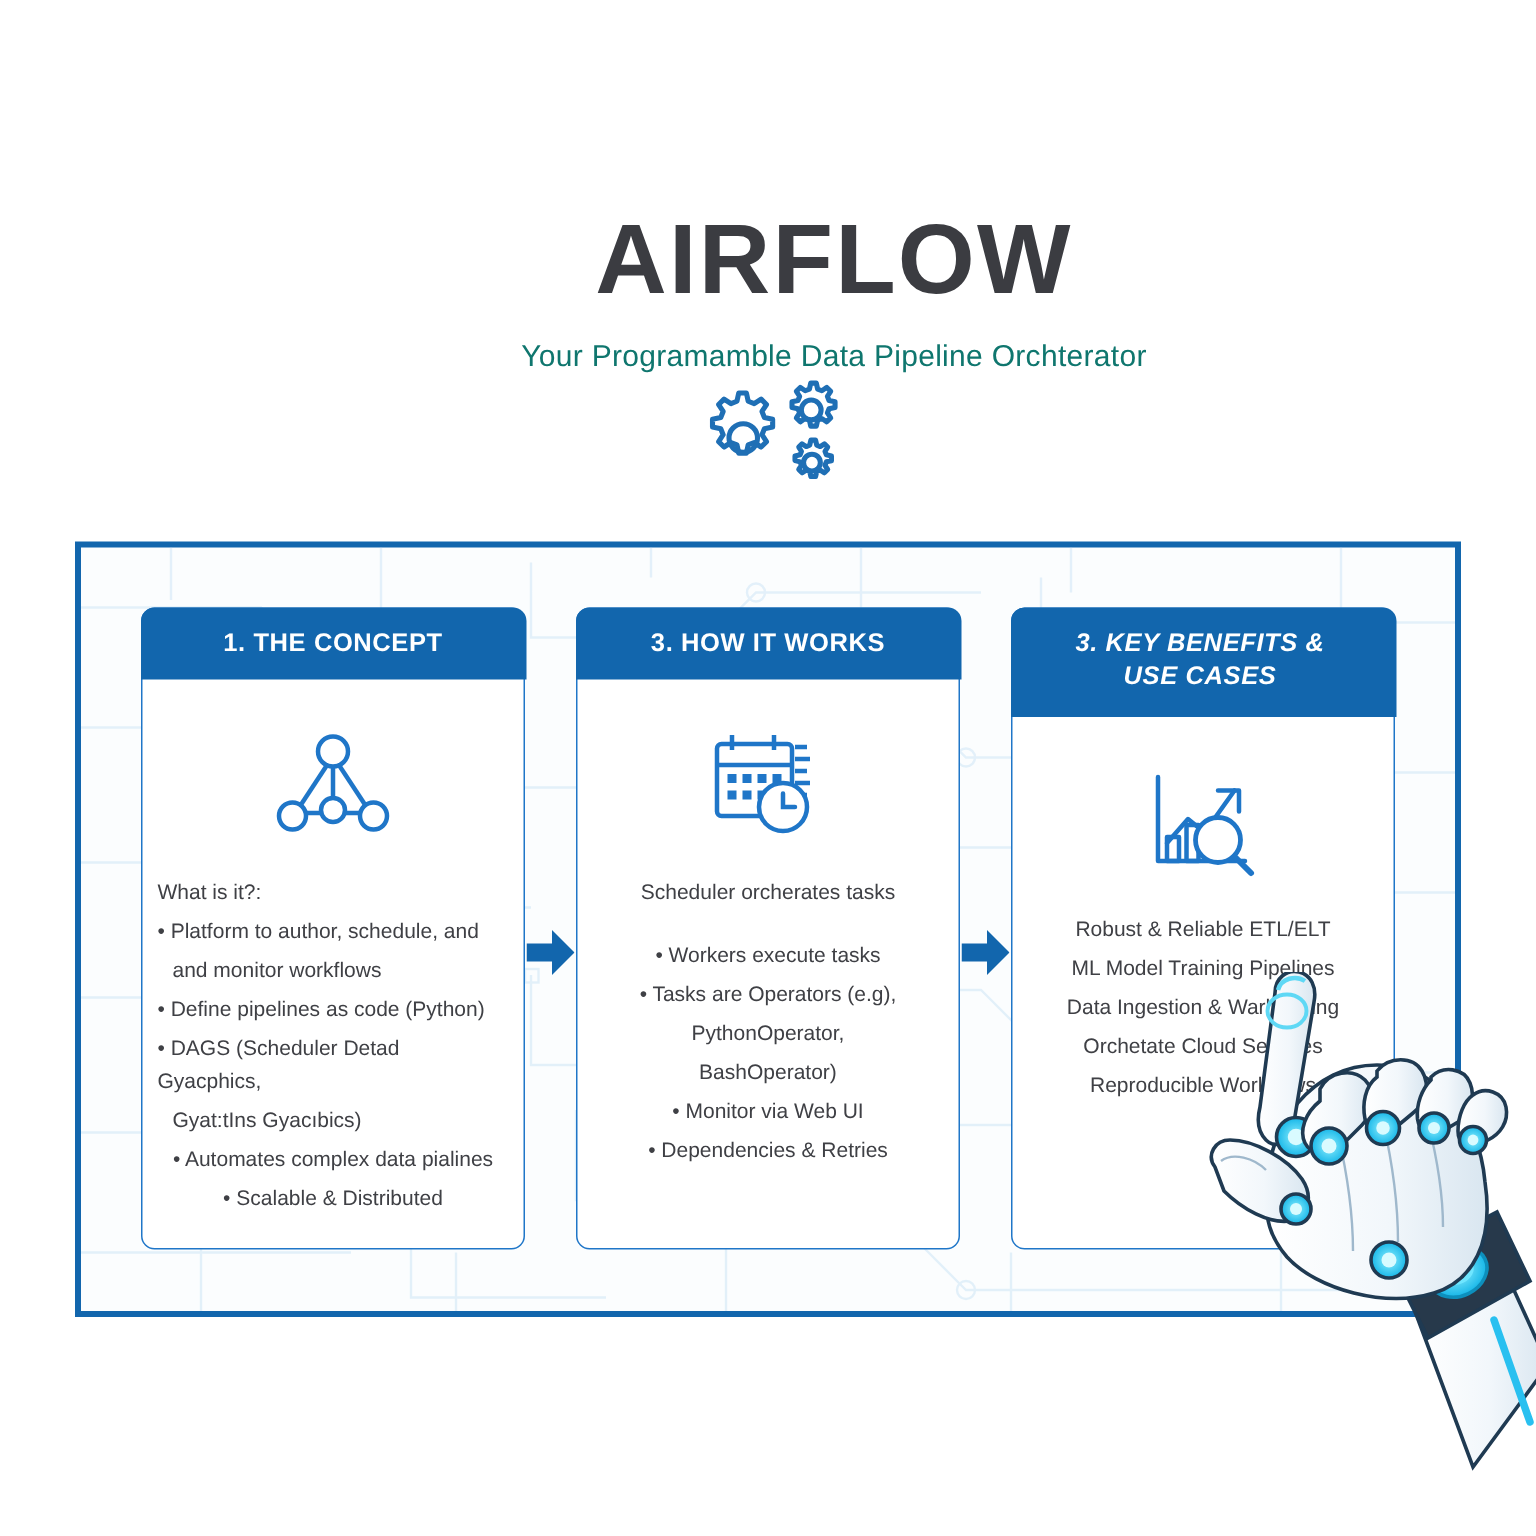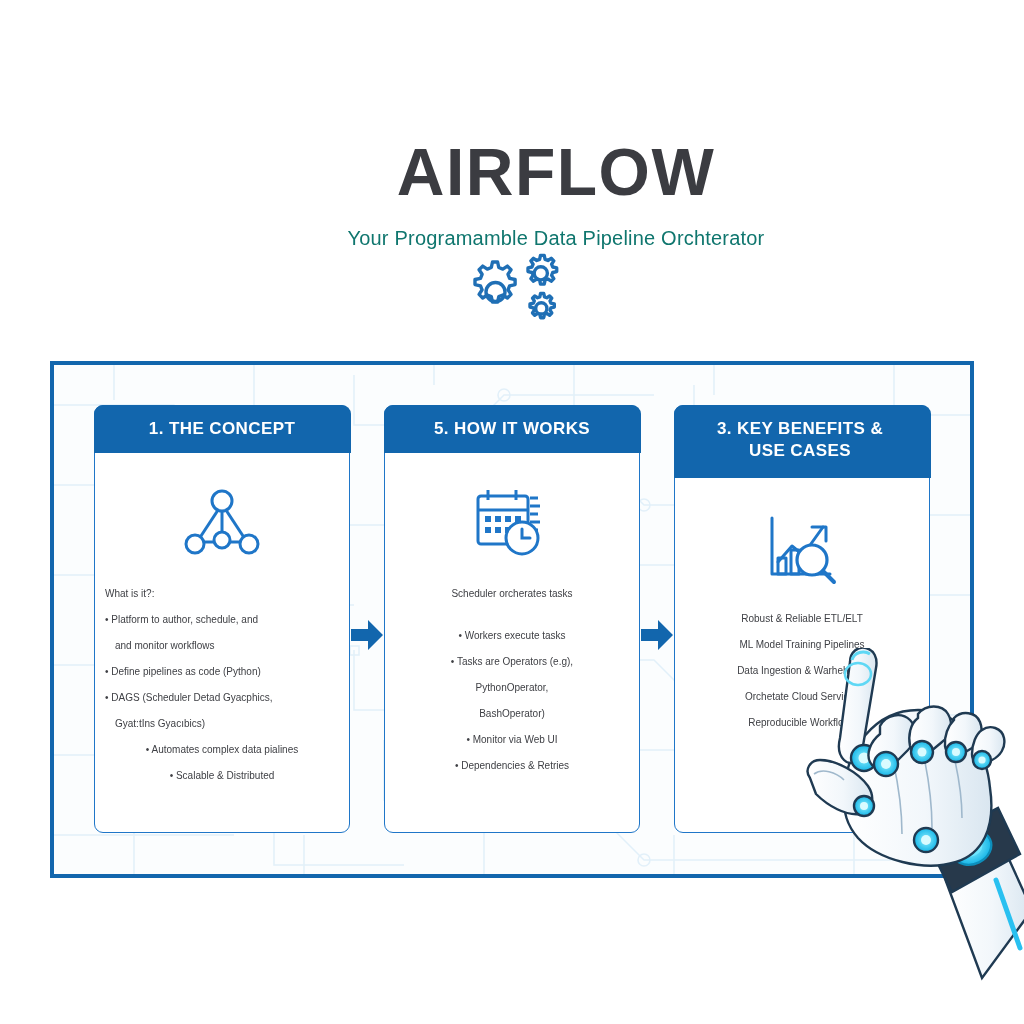--- a/index.html
+++ b/index.html
@@ -49,29 +49,29 @@
   }
   .card.tall{height:428px;}
   .card-head{
     background:#1266ad;color:#ffffff;
     border-radius:9px 9px 0 0;
     font-size:17px;font-weight:bold;letter-spacing:.4px;
     text-align:center;line-height:22px;
     padding:13px 8px 13px 8px;
     margin:-1.5px -1.5px 0 -1.5px;
   }
-  .card-head.two{padding:13px 8px 16px 4px;}
+  .card-head.two{padding:13px 8px 16px 4px;font-style:italic;}
   .card-body{
     flex:1;display:flex;flex-direction:column;align-items:center;
     padding:10px 10px 12px 10px;box-sizing:border-box;
   }
   .icon-wrap{height:92px;display:flex;align-items:center;justify-content:center;margin-top:14px;}
   .lines{width:100%;margin-top:14px;}
   .line{
-    font-size:10px;line-height:22px;color:#3f4045;
+    font-size:14px;line-height:22px;color:#3f4045;
     margin:0 0 4px 0;
   }
   .l-left{text-align:left;}
   .l-center{text-align:center;}
   .l-indent{padding-left:10px;}
   .spacer{height:16px;}
 
   
   .arrow{
     width:34px;flex:0 0 34px;
@@ -171,21 +171,21 @@
         </div>
       </div>
 
       <div class="arrow">
         <svg width="32" height="30" viewBox="0 0 32 30">
           <path d="M0 9 H17 V0 L32 15 L17 30 V21 H0 Z" fill="#1266ad"></path>
         </svg>
       </div>
 
       <div class="card tall">
-        <div class="card-head">5. HOW IT WORKS</div>
+        <div class="card-head">3. HOW IT WORKS</div>
         <div class="card-body">
           <div class="icon-wrap">
             <svg width="84" height="74" viewBox="0 0 84 74">
               <g stroke="#1f76c8" stroke-width="3" fill="none">
                 <path d="M60 12 h8 M60 20 h10 M60 28 h8 M60 36 h10 M60 44 h8"></path>
                 <rect x="8" y="10" width="50" height="48" rx="3" fill="#ffffff"></rect>
                 <line x1="8" y1="24" x2="58" y2="24"></line>
                 <line x1="18" y1="4" x2="18" y2="14"></line>
                 <line x1="46" y1="4" x2="46" y2="14"></line>
               </g>

